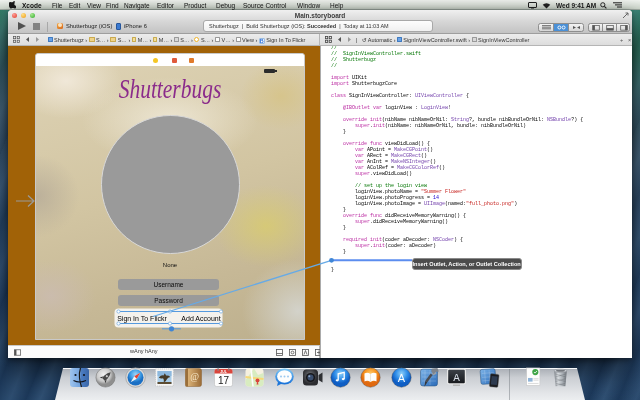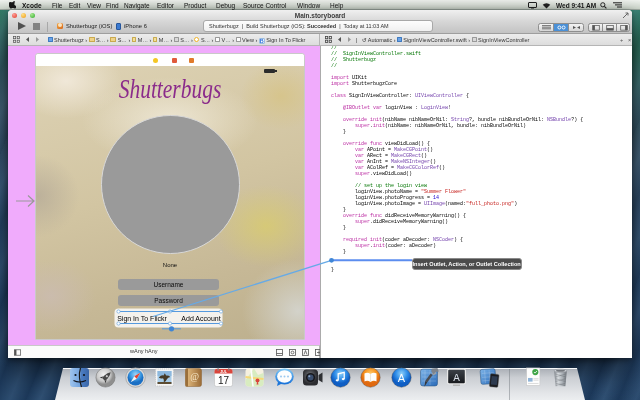--- a/index.html
+++ b/index.html
@@ -47,21 +47,21 @@
   background:linear-gradient(#ececec,#dddddd); border-bottom:1px solid #b5b5b5; }
 .jb { font-size:5.5px; color:#333; position:absolute; top:3px; white-space:nowrap; }
 .fold { display:inline-block; width:6px; height:4.5px; background:#efd389; border:0.5px solid #c9a94e; border-radius:0.5px; vertical-align:0; }
 .docb { display:inline-block; width:4.5px; height:5.5px; background:#6aa3e8; border:0.5px solid #3f7ac0; border-radius:0.5px; vertical-align:-0.5px; }
 .docy { display:inline-block; width:4.5px; height:5.5px; background:#f3df9a; border:0.5px solid #c8ab50; border-radius:0.5px; vertical-align:-0.5px; }
 .docw { display:inline-block; width:5px; height:5px; background:#fdfdfd; border:0.5px solid #999; border-radius:0.5px; vertical-align:-0.5px; }
 .docg { display:inline-block; width:5px; height:5px; background:#d8d8d8; border:0.5px solid #999; border-radius:0.5px; vertical-align:-0.5px; }
 .circy { display:inline-block; width:5px; height:5px; background:#fff; border:1.5px solid #f0b429; border-radius:50%; vertical-align:-0.5px; }
 .bicon { display:inline-block; width:6px; height:6px; background:#fff; border:0.5px solid #9bbce0; border-radius:1px; color:#2a6fdb; font-weight:bold; font-size:5.5px; line-height:5.5px; text-align:center; vertical-align:-1px; }
 
-#ibpane { position:absolute; left:0; top:36px; width:312px; height:298.5px; background:#f0abfc; overflow:hidden; }
+#ibpane { position:absolute; left:0; top:36px; width:312px; height:298.5px; background:#a16207; overflow:hidden; }
 #ibbottom { position:absolute; left:0; top:334.5px; width:312px; height:13.5px; background:#fbfbfb;
   border-top:1px solid #c8c8c8; border-right:1px solid #b5b5b5; }
 #scene { position:absolute; left:27px; top:6.5px; width:270px; height:287px;
   border:1px solid #c9c9c9; border-radius:3px 3px 0 0; background:#fff; }
 #scenehdr { position:absolute; left:0; top:0; width:268px; height:12.5px; background:#fff; border-radius:3px 3px 0 0; }
 #sceneview { position:absolute; left:0; top:12.5px; width:268px; height:272.5px; overflow:hidden;
   background:
    radial-gradient(70px 55px at 230px 160px, rgba(218,205,108,0.75), rgba(218,205,108,0) 75%),
    radial-gradient(55px 45px at 245px 30px, rgba(214,194,128,0.7), rgba(214,194,128,0) 75%),
    radial-gradient(70px 65px at 262px 245px, rgba(212,212,205,0.95), rgba(212,212,205,0) 80%),

